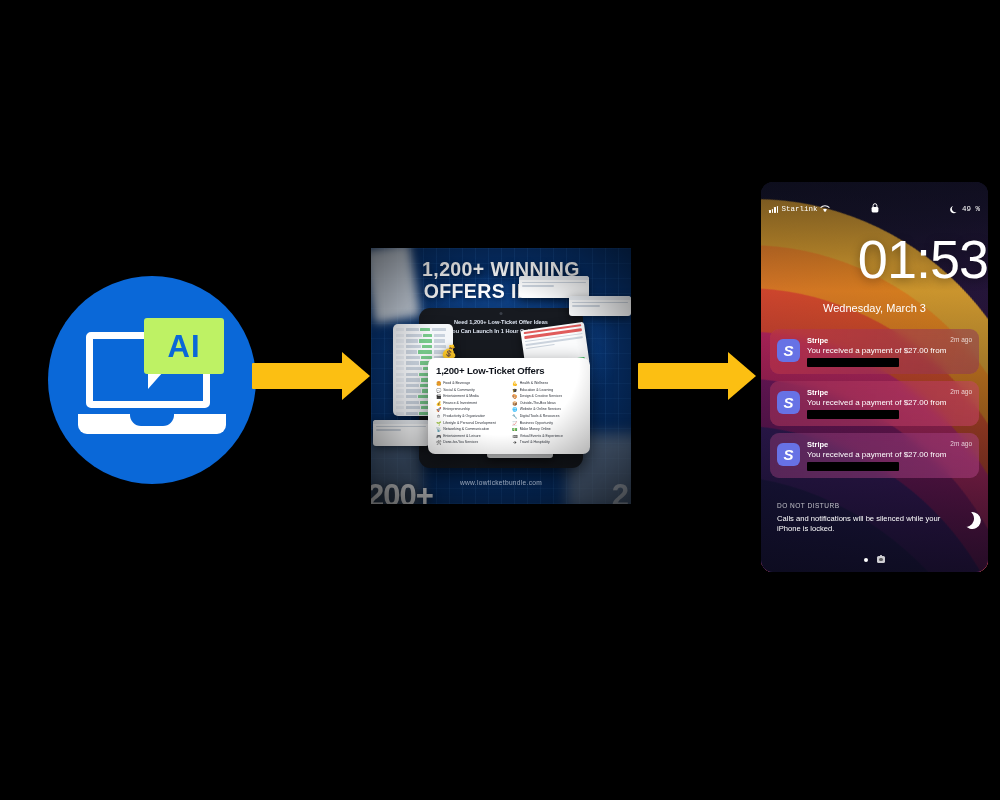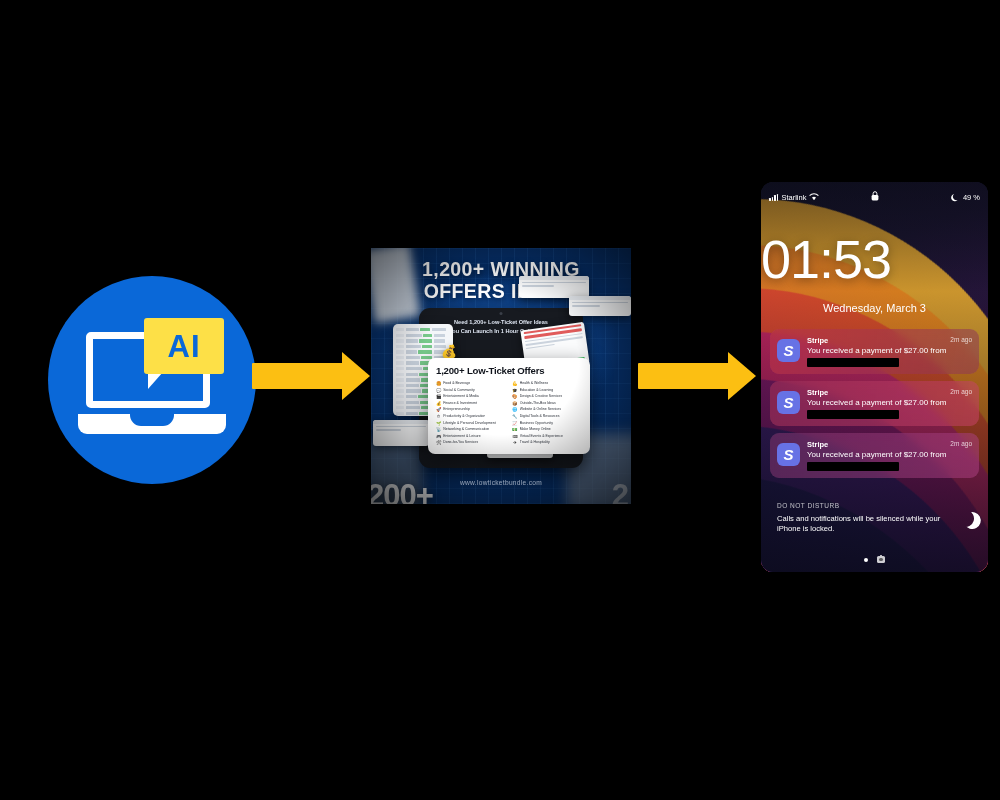--- a/index.html
+++ b/index.html
@@ -7,21 +7,21 @@
 
   #canvas{position:relative;width:1000px;height:800px;background:#000000;border-radius:10px;overflow:hidden;}
 
   
   #stage-ai{position:absolute;left:48px;top:276px;width:208px;height:208px;}
   .ai-circle{position:absolute;inset:0;border-radius:50%;background:#0A68D8;}
   .laptop{position:absolute;left:30px;top:56px;width:148px;height:102px;}
   .lap-screen{position:absolute;left:8px;top:0;width:124px;height:76px;border:7px solid #FFFFFF;border-radius:5px;box-sizing:border-box;background:#0A68D8;}
   .lap-base{position:absolute;left:0;bottom:0;width:148px;height:20px;background:#FFFFFF;border-radius:0 0 9px 9px;}
   .lap-notch{position:absolute;left:50%;top:-1px;transform:translateX(-50%);width:44px;height:13px;background:#0A68D8;border-radius:0 0 11px 11px;}
-  .ai-bubble{position:absolute;left:66px;top:-14px;width:80px;height:56px;background:#fde047;border-radius:3px;
+  .ai-bubble{position:absolute;left:66px;top:-14px;width:80px;height:56px;background:#bef264;border-radius:3px;
              display:flex;align-items:center;justify-content:center;text-align:right;}
   .ai-bubble .ai-txt{color:#0A68D8;font-weight:bold;font-size:31px;letter-spacing:1px;line-height:1;font-family:"Liberation Sans",sans-serif;}
   .ai-tail{position:absolute;left:70px;top:40px;width:0;height:0;border-left:15px solid #FFFFFF;border-bottom:17px solid transparent;}
 
   
   .arrow{position:absolute;height:48px;}
   .arrow .shaft{position:absolute;left:0;top:11px;height:26px;background:#FCBF12;border-radius:1px;}
   .arrow .head{position:absolute;top:0;width:0;height:0;border-top:24px solid transparent;border-bottom:24px solid transparent;border-left:28px solid #FCBF12;}
   #arrow-1{left:252px;top:352px;width:118px;}
   #arrow-1 .shaft{width:92px;}
@@ -101,29 +101,29 @@
   .band{position:absolute;border-radius:50%;filter:blur(.4px);}
   .b1{left:-125%;top:4%;width:250%;height:150%;background:linear-gradient(90deg,#f5a623,#f7b733);transform:rotate(-23deg);opacity:.95;}
   .b2{left:-128%;top:16%;width:250%;height:150%;background:linear-gradient(90deg,#f26d3d,#f7931e);transform:rotate(-23deg);}
   .b3{left:-130%;top:27%;width:250%;height:150%;background:linear-gradient(90deg,#e8334a,#f05a28);transform:rotate(-23deg);}
   .b4{left:-132%;top:38%;width:250%;height:150%;background:linear-gradient(90deg,#b31555,#e03070);transform:rotate(-23deg);}
   .b5{left:-134%;top:50%;width:250%;height:150%;background:linear-gradient(90deg,#5b1570,#9c1d6e);transform:rotate(-23deg);}
   .b6{left:-136%;top:62%;width:250%;height:150%;background:linear-gradient(90deg,#23255e,#4a1f72);transform:rotate(-23deg);}
   .b7{left:-138%;top:74%;width:250%;height:160%;background:linear-gradient(90deg,#101232,#2a2060);transform:rotate(-23deg);}
   .ph-dim{position:absolute;inset:0;background:linear-gradient(180deg,rgba(8,8,20,.55) 0%,rgba(8,8,20,.15) 28%,rgba(8,8,20,.45) 62%,rgba(8,8,20,.8) 100%);}
 
-  .ph-status{position:absolute;left:0;right:0;top:8px;height:14px;display:flex;align-items:center;color:#fff;font-size:7.5px;}
+  .ph-status{position:absolute;left:0;right:0;top:20px;height:14px;display:flex;align-items:center;color:#fff;font-size:7.5px;font-family:Liberation Mono, monospace;}
   .ph-st-left{position:absolute;left:8px;display:flex;align-items:center;gap:3px;}
   .ph-st-mid{position:absolute;left:50%;transform:translateX(-50%);font-size:8px;}
   .ph-st-right{position:absolute;right:8px;display:flex;align-items:center;gap:3px;}
   .sig{display:inline-flex;align-items:flex-end;gap:1px;height:7px;}
   .sig i{width:1.6px;background:#fff;border-radius:.4px;display:block;}
   .sig i:nth-child(1){height:2.5px}.sig i:nth-child(2){height:4px}.sig i:nth-child(3){height:5.5px}.sig i:nth-child(4){height:7px}
 
-  .ph-time{position:absolute;left:0;right:0;top:48px;text-align:left;color:#fff;font-size:54px;font-weight:300;
+  .ph-time{position:absolute;left:0;right:0;top:48px;text-align:right;color:#fff;font-size:54px;font-weight:300;
       line-height:58px;letter-spacing:-1px;text-shadow:0 2px 10px rgba(0,0,0,.35);}
   .ph-date{position:absolute;left:0;right:0;top:120px;text-align:center;color:#fff;font-size:11px;}
 
   .notifs{position:absolute;left:9px;right:9px;top:147px;}
   .notif{position:relative;height:45px;margin-bottom:7px;border-radius:9px;overflow:hidden;
       background:rgba(255,255,255,.14);backdrop-filter:blur(4px);}
   .notif .nbg{position:absolute;inset:0;}
   .n1 .nbg{background:linear-gradient(100deg,rgba(180,30,50,.55),rgba(120,20,60,.45));}
   .n2 .nbg{background:linear-gradient(100deg,rgba(150,25,70,.55),rgba(190,35,80,.45));}
   .n3 .nbg{background:linear-gradient(100deg,rgba(110,25,90,.5),rgba(160,30,110,.42));}

